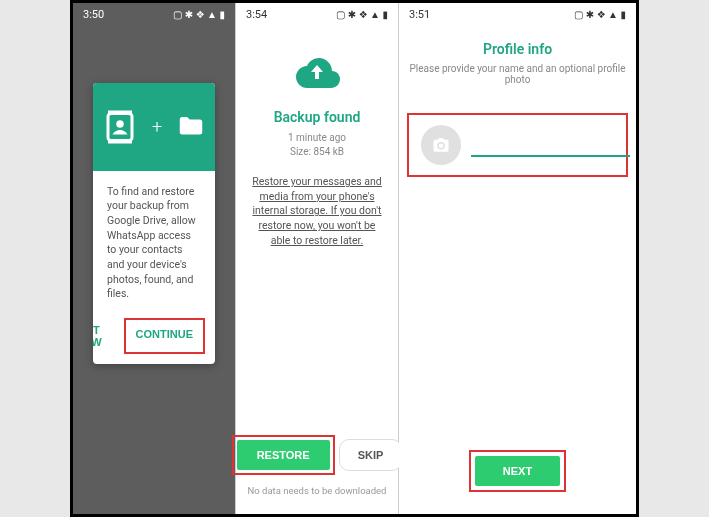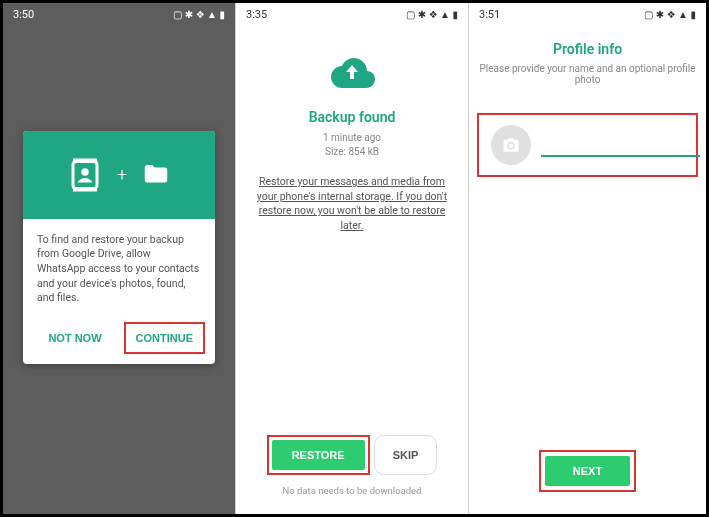--- a/index.html
+++ b/index.html
@@ -1,17 +1,17 @@
 <!DOCTYPE html>
 <html><head>
 <meta charset="utf-8">
 <style>
   * { box-sizing: border-box; margin: 0; padding: 0; }
   body { font-family: -apple-system, Roboto, Arial, sans-serif; background: #e8e8e8; display: flex; justify-content: center; align-items: center; min-height: 100vh; }
-  .frame { width: 709px; height: 517px; background: #1d4ed8; display: flex; border: 3px solid #000; }
+  .frame { width: 569px; height: 517px; background: #1d4ed8; display: flex; border: 3px solid #000; }
   .panel { position: relative; height: 100%; }
   .p1 { width: 235px; background: #5d5d5d; }
   .p2 { width: 237px; background: #fff; border-left: 1px solid #ccc; border-right: 1px solid #ccc; }
   .p3 { width: 237px; background: #fff; }
 
   .status-bar { height: 22px; display: flex; justify-content: space-between; align-items: center; padding: 0 10px; font-size: 11px; }
   .p1 .status-bar { color: #fff; background: #5d5d5d; }
   .p2 .status-bar, .p3 .status-bar { color: #333; background: #fff; }
   .status-icons { display: flex; gap: 3px; align-items: center; font-size: 10px; }
 
@@ -25,21 +25,21 @@
   .hl-red { border: 2px solid #d33; }
   .hl-red-box { border: 2px solid #d33; padding: 2px; }
 
   
   .p2-content { padding-top: 30px; text-align: center; }
   .cloud-icon { margin: 0 auto 10px auto; }
   .title-green { color: #1fa783; font-size: 14px; font-weight: 600; margin-bottom: 6px; }
   .meta-text { font-size: 10px; color: #888; line-height: 1.4; margin-bottom: 16px; }
   .desc-text { font-size: 10.5px; color: #555; line-height: 1.4; padding: 0 12px; text-decoration: underline; }
   .p2-bottom { position: absolute; bottom: 18px; left: 0; right: 0; text-align: center; }
-  .btn-row { display: flex; justify-content: center; gap: 4px; margin-bottom: 10px; }
+  .btn-row { display: flex; justify-content: center; align-items: center; gap: 4px; margin-bottom: 10px; }
   .btn-green { background: #2ecc71; color: #fff; border: none; padding: 9px 20px; font-size: 11px; font-weight: 600; border-radius: 2px; cursor: pointer; }
   .btn-skip { background: #fff; color: #555; border: 1px solid #ddd; padding: 9px 18px; font-size: 11px; font-weight: 600; border-radius: 10px; cursor: pointer; }
   .footer-text { font-size: 9.5px; color: #999; }
   .restore-wrap { border: 2px solid #d33; padding: 3px; }
 
   
   .p3-content { padding-top: 16px; text-align: center; }
   .subtitle { font-size: 10px; color: #888; margin-bottom: 28px; padding: 0 10px; }
   .profile-row { display: flex; align-items: center; gap: 10px; padding: 10px 12px; margin: 0 8px; }
   .avatar-circle { width: 40px; height: 40px; border-radius: 50%; background: #e0e0e0; display: flex; align-items: center; justify-content: center; flex-shrink: 0; }
@@ -78,21 +78,21 @@
         <button class="btn-flat">NOT NOW</button>
         <span class="hl-red-box">
           <button class="btn-flat">CONTINUE</button>
         </span>
       </div>
     </div>
   </div>
 
   <div class="panel p2">
     <div class="status-bar">
-      <span>3:35</span>
+      <span>3:54</span>
       <span class="status-icons">▢ ✱ ❖ ▲ ▮</span>
     </div>
     <div class="p2-content">
       <svg class="cloud-icon" width="54" height="40" viewBox="0 0 54 40" fill="#1fa783">
         <path d="M42 16c0-7-6-13-13-13-5 0-10 3-12 8-6 0-11 5-11 11s5 11 11 11h24c5 0 9-4 9-9 0-4-3-8-8-8z"></path>
         <path d="M27 10l-6 7h4v7h4v-7h4l-6-7z" fill="#fff"></path>
       </svg>
       <div class="title-green">Backup found</div>
       <div class="meta-text">
         <div>1 minute ago</div>

